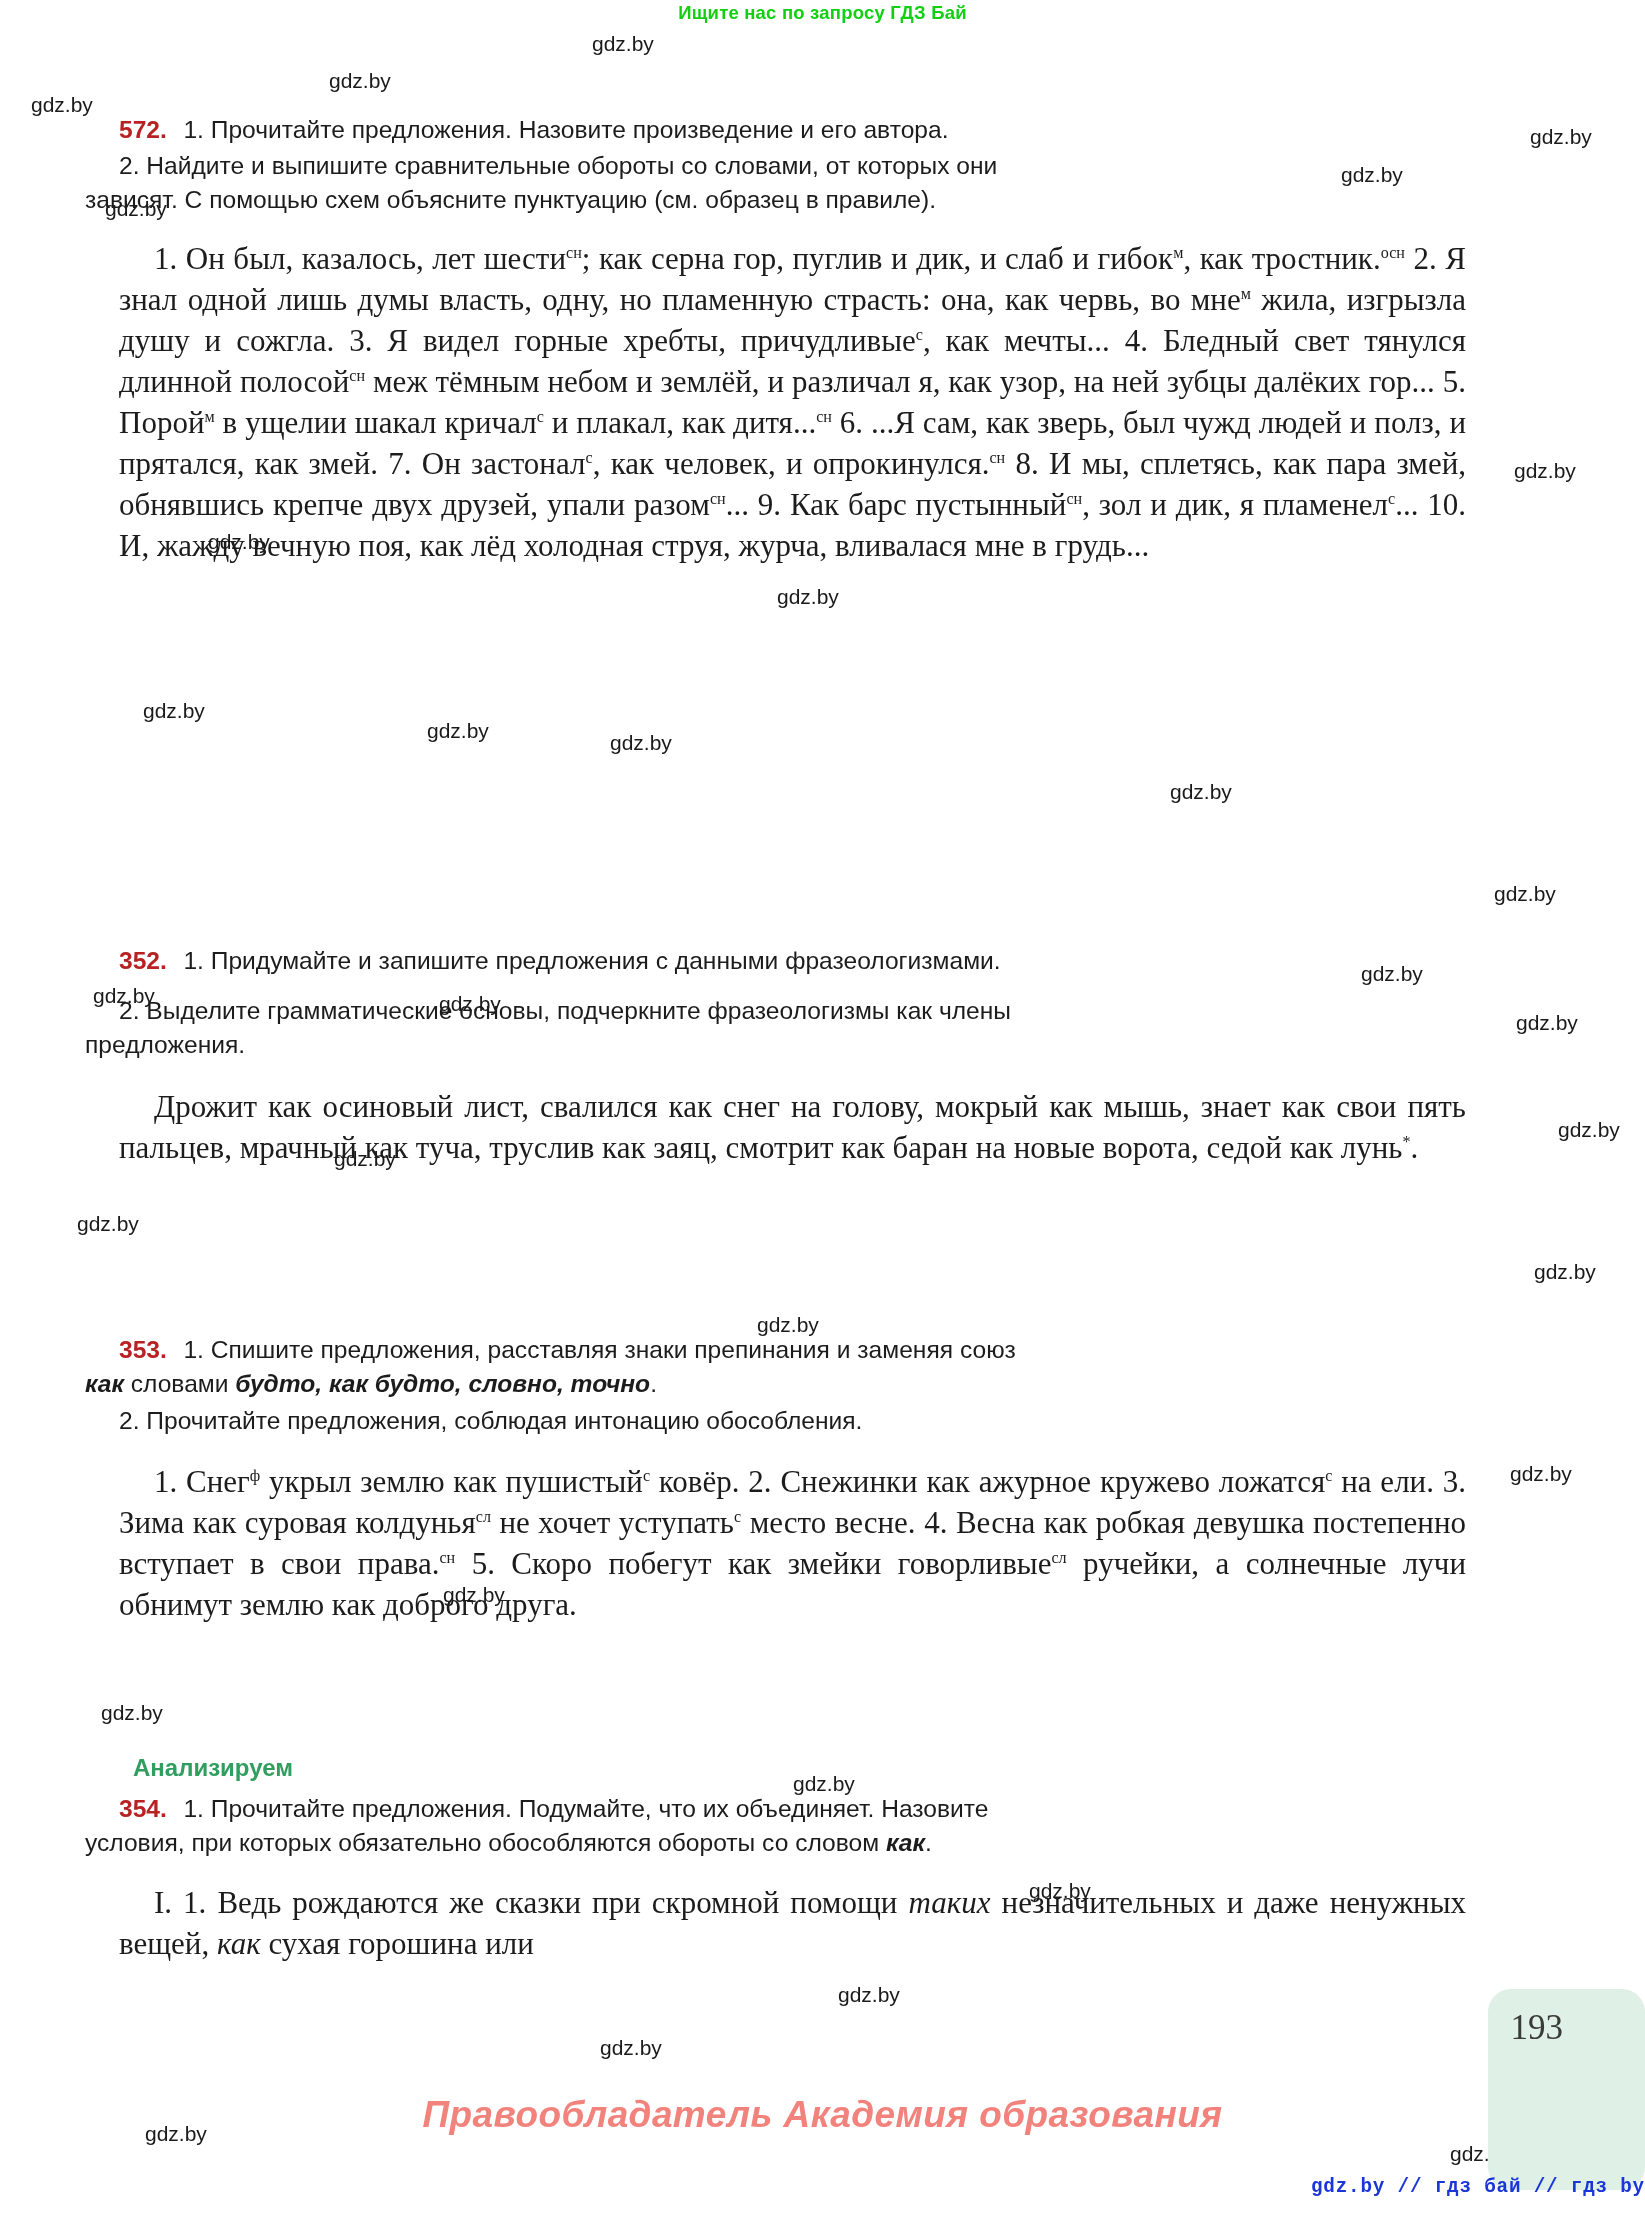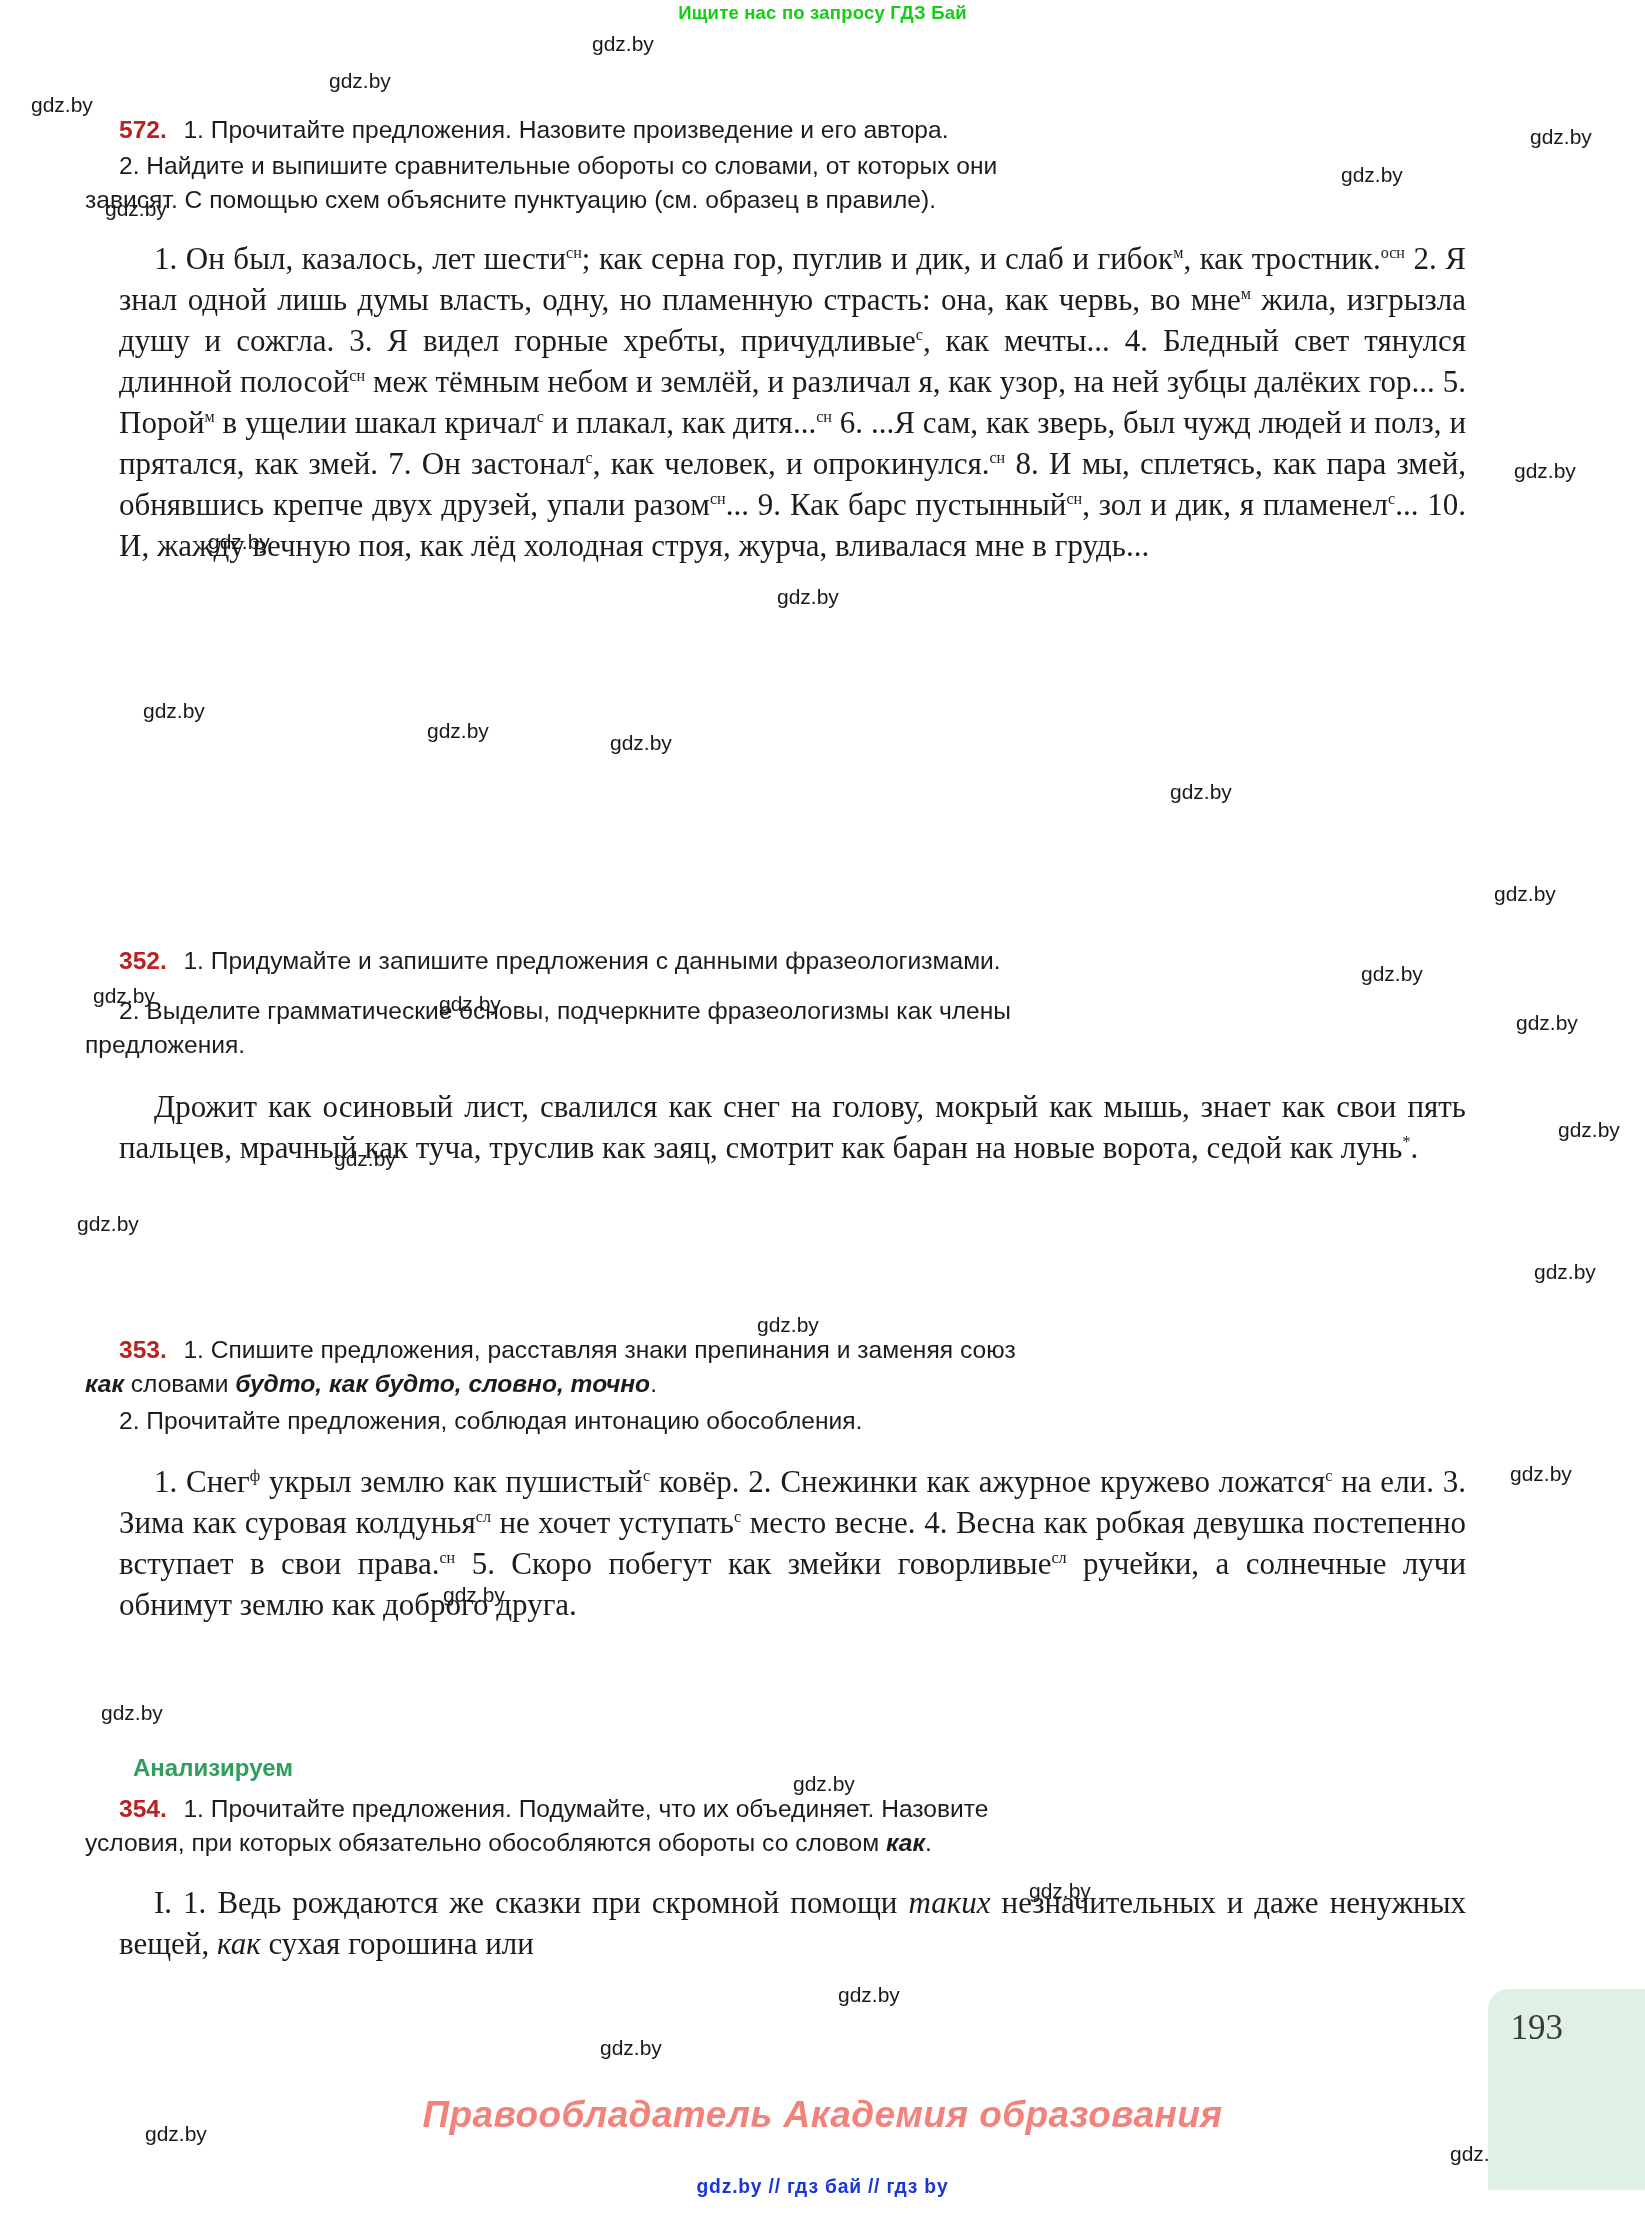--- a/index.html
+++ b/index.html
@@ -92,20 +92,21 @@
 
   
   .page-tab {
     position: absolute;
     right: 0;
     top: 1989px;
     width: 157px;
     height: 201px;
     background: #dff0e6;
     border-top-left-radius: 21px;
+    border-radius: 23px;
   }
   .page-tab .page-no {
     position: absolute;
     left: 22.6px;
     top: 19.3px;
     font-family: "Liberation Serif", serif;
     font-size: 35px;
     color: #3a3a3a;
   }
 
@@ -121,22 +122,22 @@
     font-weight: 700;
     font-size: 37px;
     color: #f2827c;
     letter-spacing: 0.4px;
   }
   .footer-links {
     position: absolute;
     left: 0;
     top: 2176px;
     width: 1645px;
-    text-align: center;
-    font-family: Liberation Sans, sans-serif;
+    text-align: right;
+    font-family: Liberation Mono, monospace;
     font-size: 19.3px;
     font-weight: 700;
     color: #1a36d8;
     letter-spacing: 0.8px;
   }
 </style>
 </head>
 <body>
 
 <div id="page">

